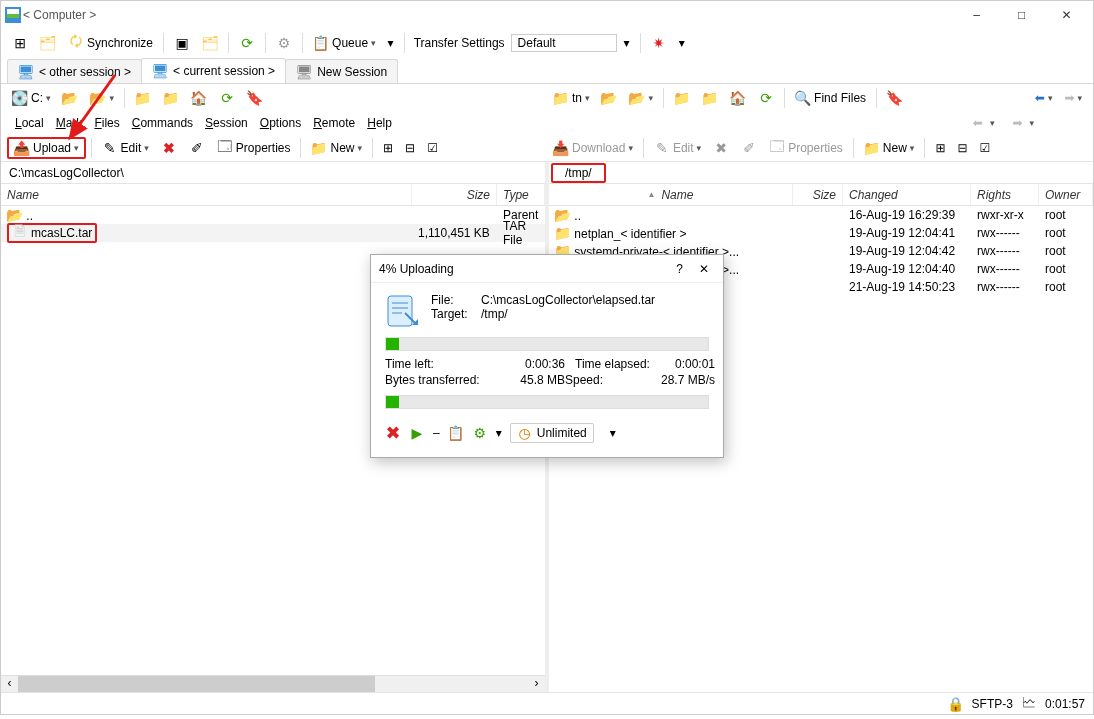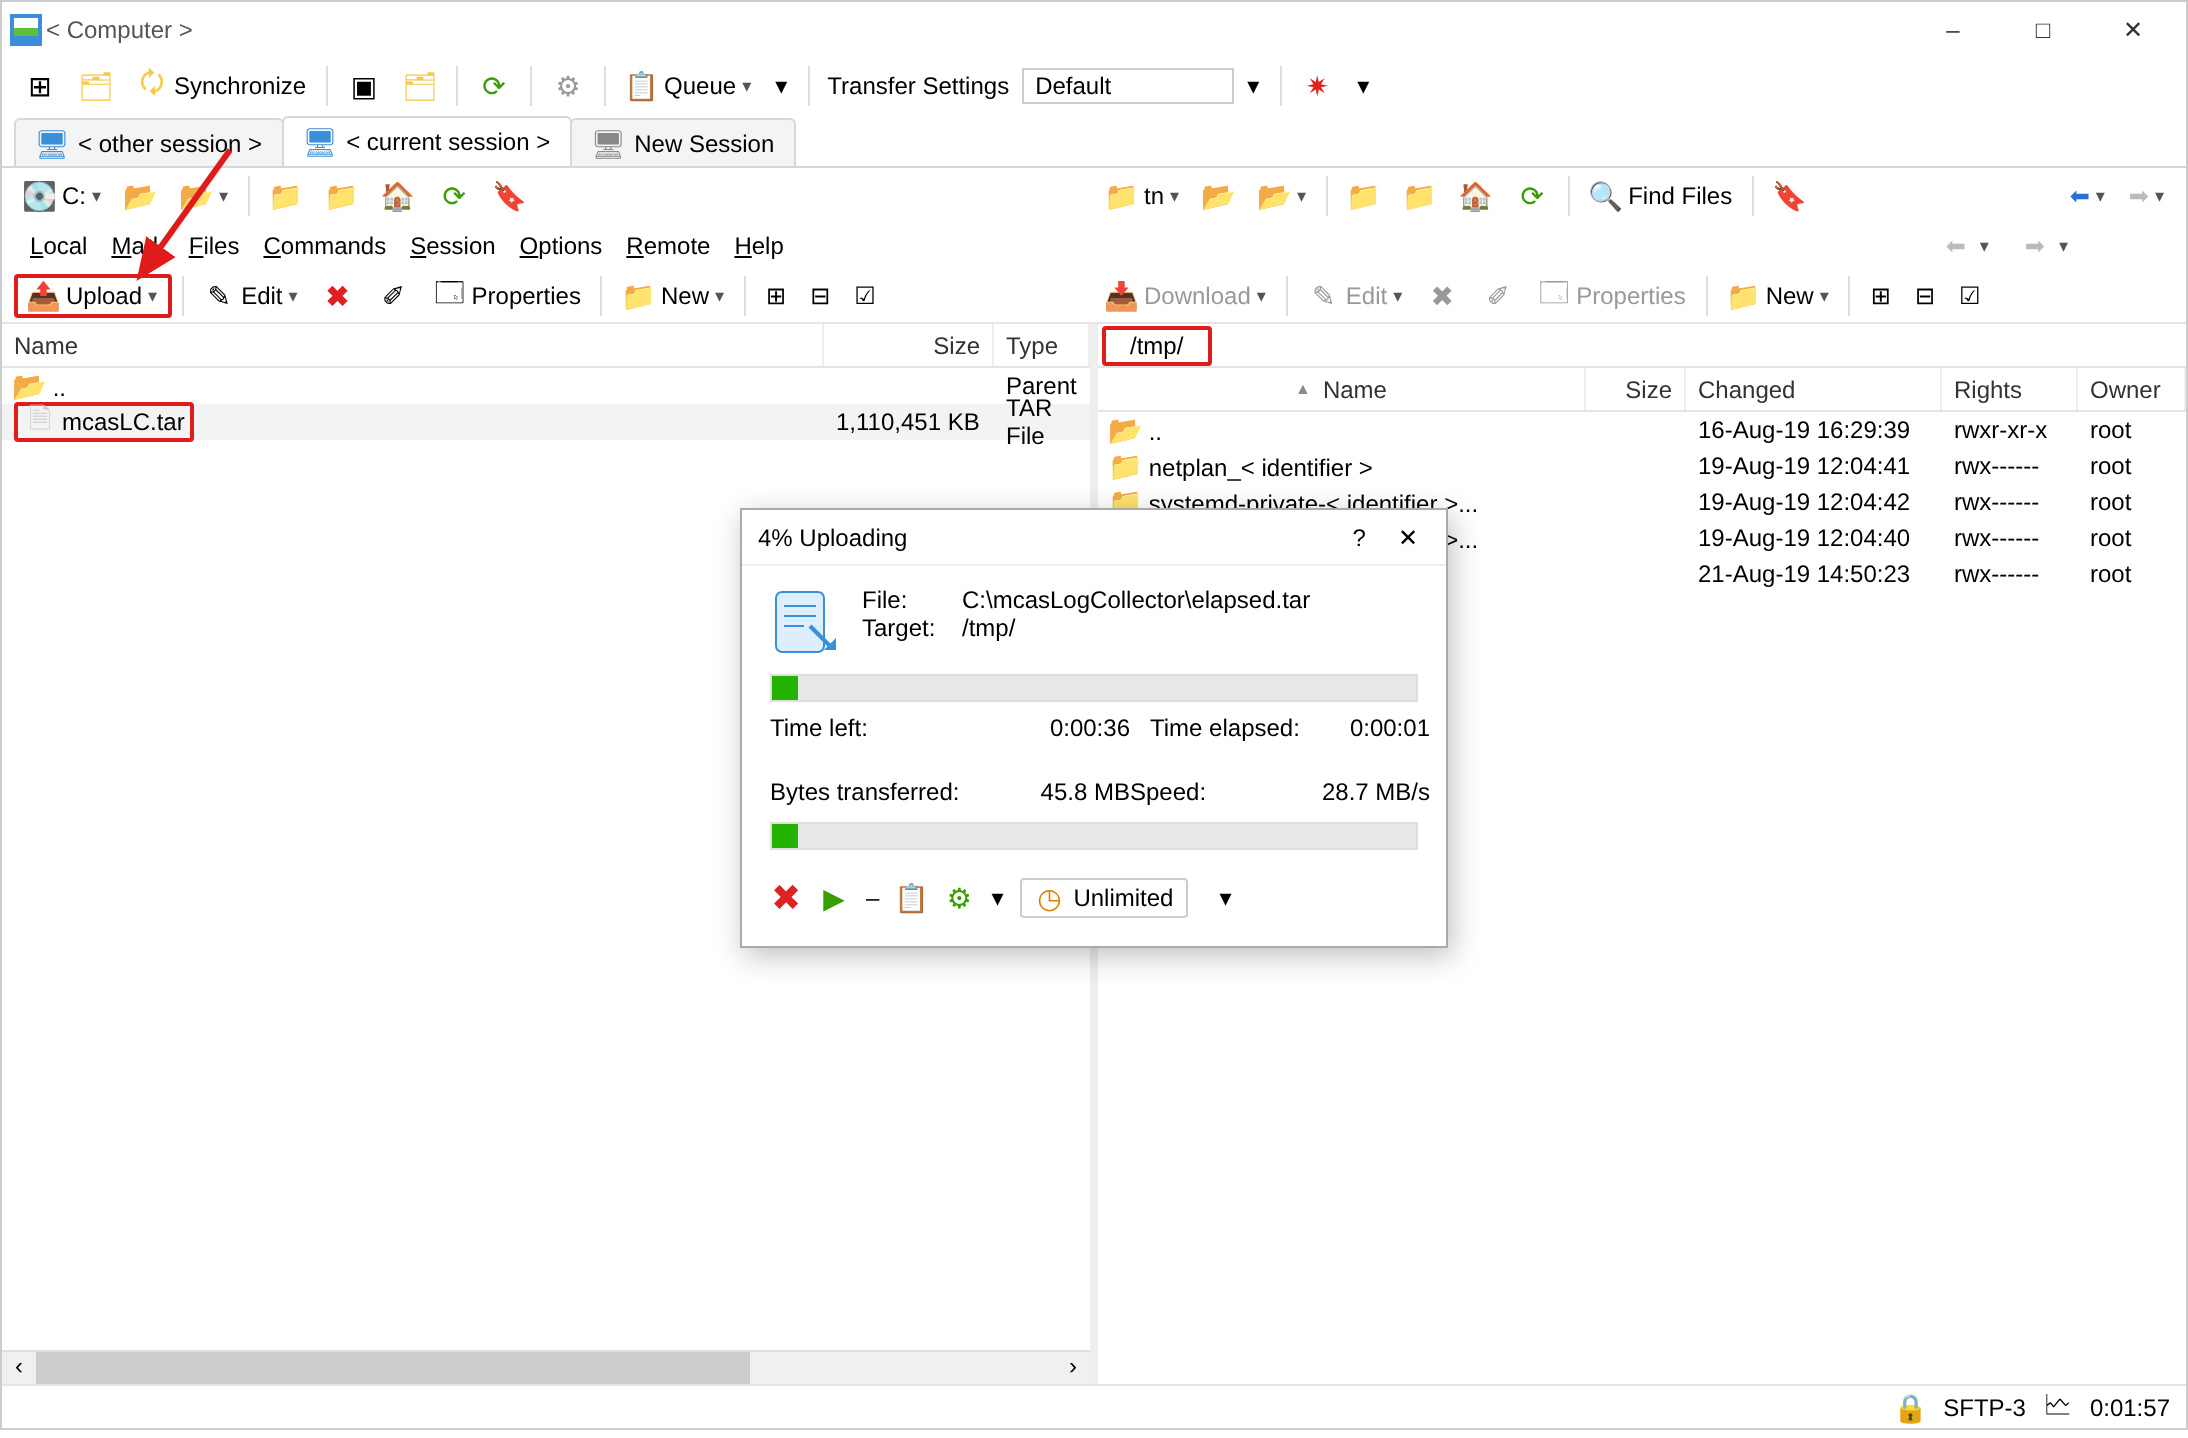--- a/index.html
+++ b/index.html
@@ -21,21 +21,21 @@
   .menubar { height: 22px; display:flex; align-items:center; gap: 4px; padding: 0 10px; }
   .menubar span { padding: 1px 4px; }
   .menubar span u { text-decoration: underline; }
   .actionbar { height: 28px; display: flex; align-items: center; padding: 0 6px; gap: 2px; border-bottom: 1px solid #e4e4e4; }
   .red-box { border: 2px solid #e01b1b; border-radius: 2px; }
   .pathbar { height: 22px; background: #fff; border-bottom: 1px solid #e4e4e4; padding: 0 8px; display:flex; align-items:center; }
   .split { flex: 1; display: flex; min-height: 0; }
   .pane { flex: 1; display: flex; flex-direction: column; border-right: 4px solid #eee; min-width: 0; }
   .pane:last-child { border-right: none; }
   .list-header { height: 22px; display: flex; align-items: center; border-bottom: 1px solid #e4e4e4; background: #fff; }
-  .col { padding: 0 6px; display:flex; align-items:center; height:100%; border-right: 1px solid #eee; color:#333; }
+  .col { padding: 0 6px; display:flex; align-items:center; height:100%; border-right: 1px solid #eee; color:#333;font-style:italic; }
   .col.name-l { flex: 1; }
   .col.size-l { width: 85px; justify-content:flex-end; }
   .col.type-l { width: 48px; }
   .col.name-r { flex: 1; text-align:center; justify-content:center; gap:4px; }
   .col.size-r { width: 50px; justify-content:flex-end; }
   .col.chg-r { width: 128px; }
   .col.rights-r { width: 68px; }
   .col.own-r { width: 54px; }
   .list { flex:1; overflow:hidden; position:relative; }
   .row { height: 18px; display: flex; align-items: center; }
@@ -54,21 +54,21 @@
   .dlg-title { height: 28px; display:flex; align-items:center; padding: 0 8px; border-bottom: 1px solid #eee; }
   .dlg-title .t { flex:1; }
   .dlg-body { padding: 10px 14px 14px; }
   .dlg-row { display:flex; gap:10px; margin-bottom: 3px; }
   .dlg-ico { width:36px; height:36px; }
   .dlg-labels { flex:1; }
   .dlg-labels .kv { display:flex; }
   .dlg-labels .kv .k { width:50px; }
   .prog { height: 14px; background: #e8e8e8; border:1px solid #ddd; position:relative; margin: 8px 0 6px; }
   .prog .bar { position:absolute; left:0; top:0; bottom:0; background:#24b400; }
-  .stats { display:grid; grid-template-columns: 120px 60px 90px 60px; row-gap:18px; }
+  .stats { display:grid; grid-template-columns: 120px 60px 90px 60px; row-gap:2px; }
   .stats .r { text-align:right; }
   .dlg-btns { display:flex; align-items:center; gap:8px; margin-top: 14px; }
   .pill { display:inline-flex; align-items:center; gap:4px; border:1px solid #ccc; border-radius:2px; padding:1px 6px; }
 
   
   .arrow { position:absolute; left: 60px; top: 70px; pointer-events:none; }
 
   .dd::after { content: " ▾"; font-size: 9px; color:#555; }
   .sortasc::before { content:"▲"; font-size:8px; color:#888; margin-right:2px; }
   .findfiles { font-weight: 500; }
@@ -305,20 +305,23 @@
       <span class="tb-sep"></span>
       <span class="tb-btn" style="color:#000">⊞</span>
       <span class="tb-btn" style="color:#000">⊟</span>
       <span class="tb-btn" style="color:#000">☑</span>
     </div>
   </div>
 
   <div class="split">
 
     <div class="pane">
+      <div class="pathbar">
+          <span>C:\mcasLogCollector\</span>
+        </div>
       <div class="list-header">
         <div class="col name-l">Name</div>
         <div class="col size-l">Size</div>
         <div class="col type-l">Type</div>
       </div>
       <div class="list">
         <div class="row">
           <div class="c" style="flex:1"><span class="ico folder-ico">📂</span> <span>..</span></div>
           <div class="c" style="width:85px;text-align:right"></div>
           <div class="c" style="width:48px">Parent</div>

